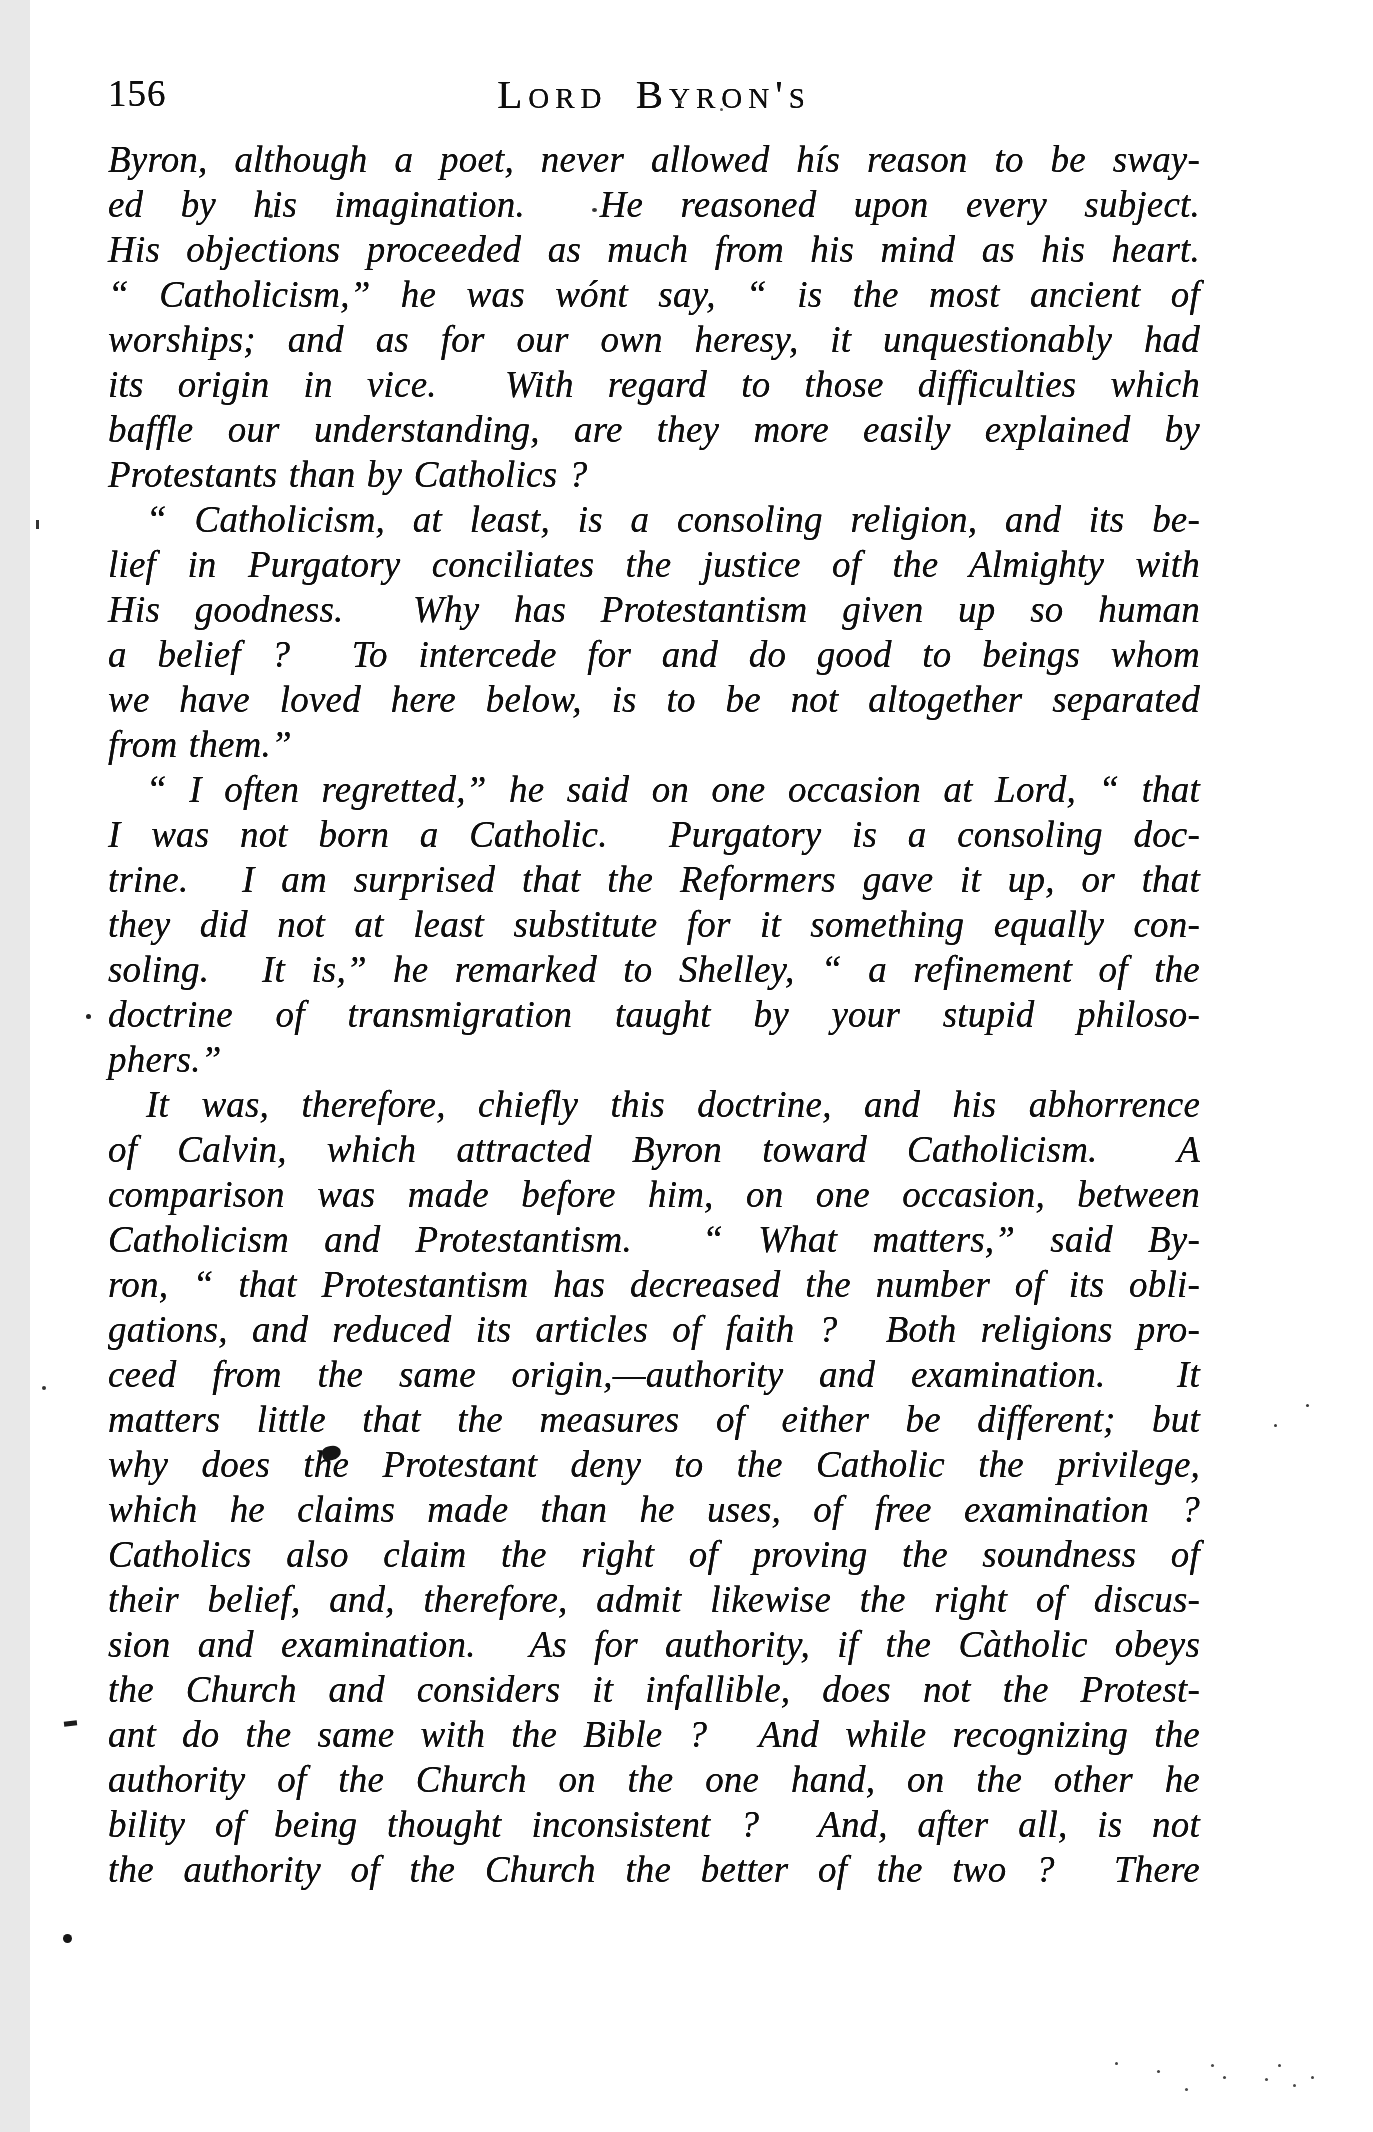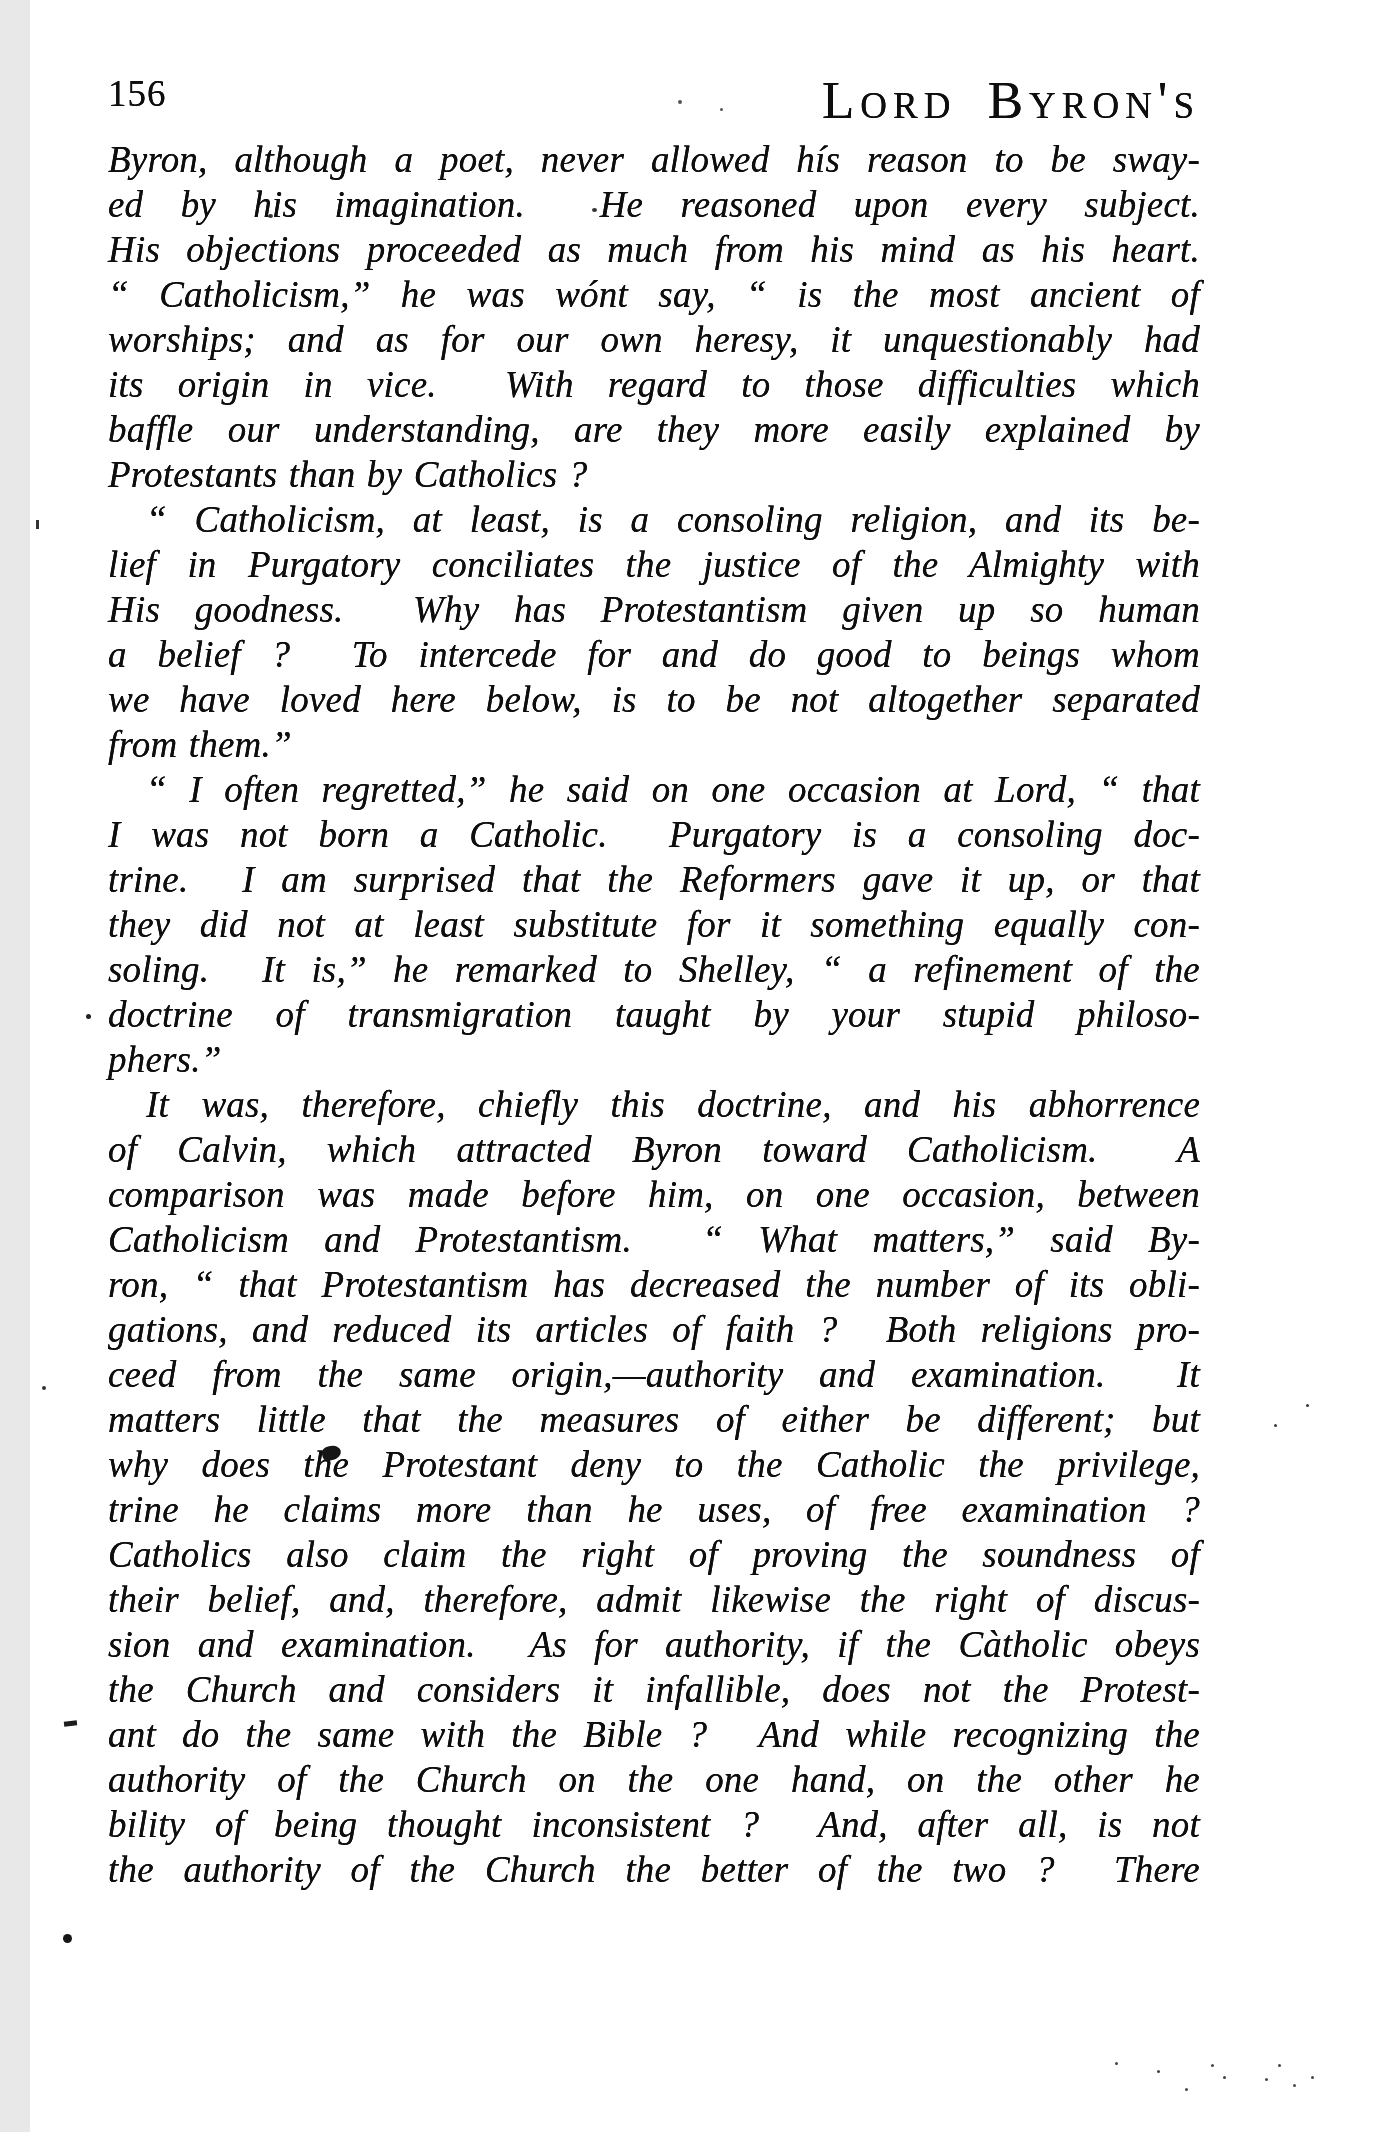--- a/index.html
+++ b/index.html
@@ -13,23 +13,23 @@
     margin-left:30px;
   }
   
   .pagenum{
     position:absolute;left:78px;top:72px;
     font-size:37px;letter-spacing:1px;
     text-shadow:0 0 0.5px #000;
   }
   .runhead{
     position:absolute;left:78px;top:70px;width:1092px;
-    text-align:right;
+    text-align:center;
     font-variant:small-caps;
-    font-size:53px;
+    font-size:41px;
     letter-spacing:6px;
     word-spacing:12px;
     text-shadow:0 0 0.5px #000;
   }
   
   .bodytext{
     position:absolute;left:78px;top:138px;width:1092px;
   }
   .line{
     height:45px;
@@ -115,21 +115,21 @@
       <div class="line endline">phers.”</div>
       <div class="line indent">It was, therefore, chiefly this doctrine, and his abhorrence</div>
       <div class="line">of Calvin, which attracted Byron toward Catholicism.&nbsp; A</div>
       <div class="line">comparison was made before him, on one occasion, between</div>
       <div class="line">Catholicism and Protestantism.&nbsp; “ What matters,” said By-</div>
       <div class="line">ron, “ that Protestantism has decreased the number of its obli-</div>
       <div class="line">gations, and reduced its articles of faith ?&nbsp; Both religions pro-</div>
       <div class="line">ceed from the same origin,—authority and examination.&nbsp; It</div>
       <div class="line">matters little that the measures of either be different; but</div>
       <div class="line">why does the Protestant deny to the Catholic the privilege,</div>
-      <div class="line">trine he claims more than he uses, of free examination ?</div>
+      <div class="line">which he claims made than he uses, of free examination ?</div>
       <div class="line">Catholics also claim the right of proving the soundness of</div>
       <div class="line">their belief, and, therefore, admit likewise the right of discus-</div>
       <div class="line">sion and examination.&nbsp; As for authority, if the Càtholic obeys</div>
       <div class="line">the Church and considers it infallible, does not the Protest-</div>
       <div class="line">ant do the same with the Bible ?&nbsp; And while recognizing the</div>
       <div class="line">authority of the Church on the one hand, on the other he</div>
       <div class="line">bility of being thought inconsistent ?&nbsp; And, after all, is not</div>
       <div class="line">the authority of the Church the better of the two ?&nbsp; There</div>
     </div>
 

